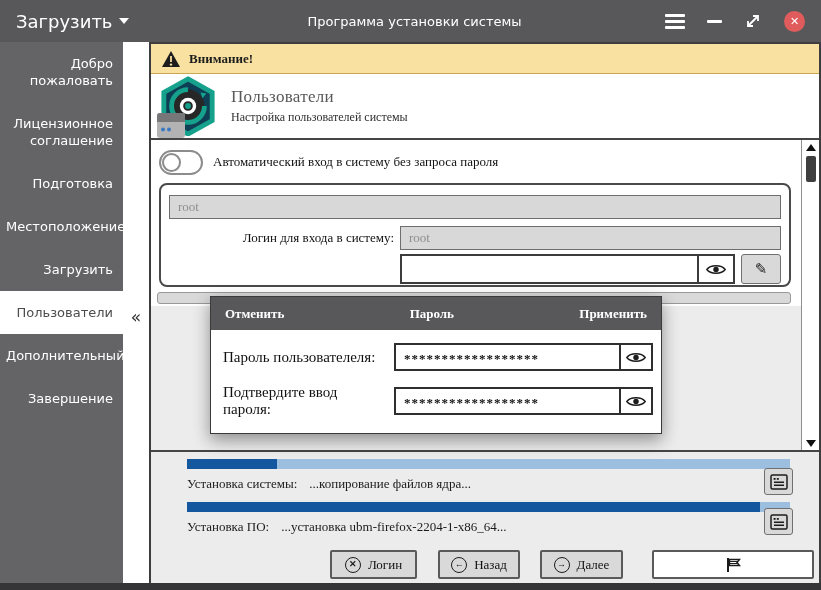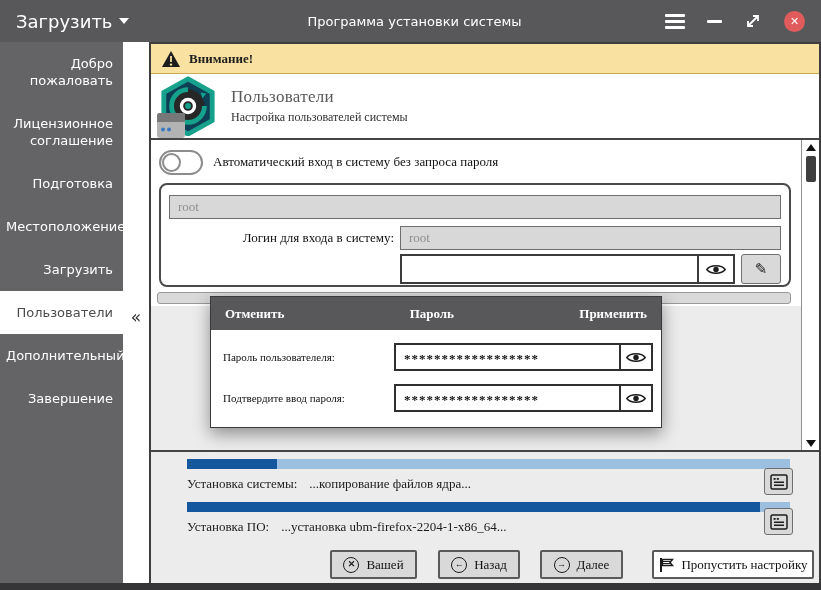--- a/index.html
+++ b/index.html
@@ -83,21 +83,21 @@
 
   
   .modal { position:absolute; left:59px; top:204px; width:452px; background:#fff;
            border:1px solid #3a3a3a; box-shadow:0 6px 16px rgba(0,0,0,.4); z-index:20;margin-top:48px; }
   .modal-header { height:33px; background:#58585b; color:#fff; display:flex; align-items:center;
                   justify-content:space-between; padding:0 14px; font-size:13px; font-weight:bold; }
   .modal-header .mh-btn { cursor:pointer; }
   .modal-body { padding:13px 8px 15px 12px; }
   .m-row { display:flex; align-items:center; gap:8px; }
   .m-row + .m-row { margin-top:13px; }
-  .m-label { width:163px; font-size:11px; color:#111; flex:0 0 auto; }
+  .m-label { width:163px; font-size:15px; color:#111; flex:0 0 auto; }
   .m-group { display:flex; border:2px solid #2f2f2f; height:28px; flex:1; background:#fff; }
   .m-value { flex:1; font-size:13px; font-weight:bold; letter-spacing:1px; padding:6px 0 0 8px;
              overflow:hidden; white-space:nowrap; color:#111; }
   .m-eye { width:32px; border-left:2px solid #2f2f2f; display:flex; align-items:center;
            justify-content:center; cursor:pointer; }
 
   
   .bottom-panel { flex:1; position:relative; background:#ececec; border-top:2px solid #454545; }
   .p-area { position:absolute; left:36px; top:7px; width:603px; }
   .p-track { width:603px; height:10px; background:#9dbfdf; }
@@ -308,35 +308,34 @@
         <svg width="18" height="16" viewBox="0 0 18 16">
           <rect x="1" y="1" width="16" height="14" rx="1.5" stroke="#1c1c1c" stroke-width="1.5" fill="none"></rect>
           <rect x="3.6" y="4" width="2" height="1.8" fill="#1c1c1c"></rect>
           <rect x="6.8" y="4" width="2" height="1.8" fill="#1c1c1c"></rect>
           <path d="M4 8.3 H14 M4 11.2 H14" stroke="#1c1c1c" stroke-width="1.5"></path>
         </svg>
       </div>
 
       <div class="btn btn-cancel">
         <span class="circ">✕</span>
-        <span>Вашей</span>
+        <span>Логин</span>
       </div>
       <div class="btn btn-back">
         <span class="circ">←</span>
         <span>Назад</span>
       </div>
       <div class="btn btn-next">
         <span class="circ">→</span>
         <span>Далее</span>
       </div>
       <div class="btn btn-skip">
         <svg width="16" height="16" viewBox="0 0 16 16">
           <path d="M3 1 V15" stroke="#1c1c1c" stroke-width="2"></path>
           <path d="M4.5 2.5 H14.5 L12 5.5 L14.5 8.5 H4.5 Z" fill="none" stroke="#1c1c1c" stroke-width="1.4"></path>
           <path d="M4.5 4.5 H12.8 M4.5 6.5 H12.8" stroke="#1c1c1c" stroke-width="1"></path>
         </svg>
-        <span>Пропустить настройку</span>
       </div>
     </div>
   </main>
 
   <div class="bottom-strip"></div>
 </div>
 
 </body></html>

